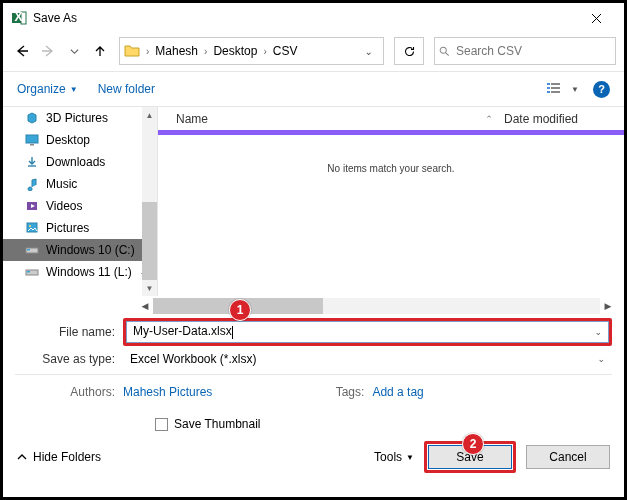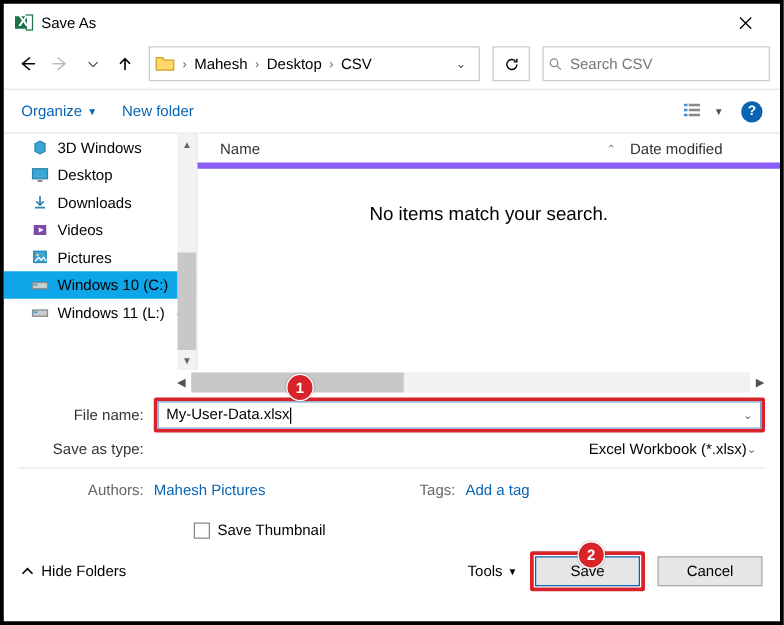--- a/index.html
+++ b/index.html
@@ -20,44 +20,44 @@
   .search-input { border:none; outline:none; flex:1; color:#555; font-size:12px; }
   .hr { height:1px; background:#e6e6e6; margin:2px 0 0 0; }
   .toolbar { display:flex; align-items:center; height:34px; padding:0 14px; gap:20px; }
   .tb-item { color:#0a64b4; display:flex; align-items:center; gap:4px; }
   .tb-right { margin-left:auto; display:flex; align-items:center; gap:14px; }
   .view-btn { display:flex; align-items:center; gap:2px; color:#555; }
   .help-btn { width:17px; height:17px; border-radius:50%; background:#0a64b4; color:#fff; display:flex; align-items:center; justify-content:center; font-size:11px; font-weight:bold; }
   .content { display:flex; height:190px; border-top:1px solid #e6e6e6; }
   .sidebar { width:154px; overflow:hidden; position:relative; }
   .tree-item { display:flex; align-items:center; height:22px; padding-left:22px; gap:6px; }
-  .tree-item.sel { background:#0ea5e9; }
+  .tree-item.sel { background:#737373; }
   .tree-label { white-space:nowrap; }
   .ic { width:15px; height:14px; display:inline-block; flex-shrink:0; }
   .scroll-y { position:absolute; right:0; top:0; width:15px; height:100%; background:#f2f2f2; display:flex; flex-direction:column; }
   .sarrow { height:16px; display:flex; align-items:center; justify-content:center; font-size:8px; color:#666; }
   .sthumb { background:#c8c8c8; }
   .divider-v { width:1px; background:#e6e6e6; }
   .file-panel { flex:1; position:relative; }
   .cols { display:flex; height:28px; align-items:center; border-bottom:5px solid #8b5cf6; }
   .col-name { flex:1; padding-left:18px; color:#333; }
   .col-sort { width:30px; text-align:center; font-size:9px; color:#777; }
   .col-date { width:120px; color:#333; }
-  .empty-msg { text-align:center; color:#000000; margin-top:28px; font-size:15px; }
+  .empty-msg { text-align:center; color:#404040; margin-top:28px; font-size:10px; }
   .hscroll-row { display:flex; align-items:center; height:16px; margin:2px 8px 0 134px; }
   .harrow { width:16px; height:16px; display:flex; align-items:center; justify-content:center; font-size:9px; color:#555; }
   .htrack { flex:1; height:16px; background:#f2f2f2; position:relative; }
   .hthumb { position:absolute; left:0; top:0; height:100%; width:170px; background:#c8c8c8; }
   .form { padding:6px 12px 0 12px; }
   .form-row { display:flex; align-items:center; height:23px; margin-bottom:4px; }
   .form-label { width:108px; text-align:right; padding-right:8px; color:#333; }
   .field-wrap { flex:1; position:relative; }
   .field-wrap.red { border:3px solid #d8232a; border-radius:2px; }
   .combo { width:100%; height:22px; border:1px solid #7a9ec9; display:flex; align-items:center; padding:0 6px; background:#fff; }
-  .combo.flat { border:1px solid transparent; background:transparent;text-align:right; }
+  .combo.flat { border:1px solid transparent; background:transparent; }
   .combo-text { flex:1; }
   .combo-chev { font-size:9px; color:#555; }
   .cursor { display:inline-block; width:1px; height:13px; background:#000; vertical-align:middle; }
   .hr2 { height:1px; background:#e6e6e6; margin:4px 0 6px 0; }
   .meta-row { display:flex; align-items:center; height:22px; }
   .meta-label { width:108px; text-align:right; padding-right:8px; color:#666; }
   .meta-link { color:#0a64b4; }
   .meta-gap { width:120px; }
   .chk-row { display:flex; align-items:center; height:22px; margin-left:140px; gap:6px; margin-top:10px; }
   .chk { width:13px; height:13px; border:1px solid #888; }
@@ -163,35 +163,41 @@
     <span class="help-btn">?</span>
   </div>
 </div>
 
 <div class="content">
   <div class="sidebar">
     <div class="tree-item">
         <span class="ic"><svg width="15" height="14" viewBox="0 0 15 14">
             <path d="M3 4 L7 2 L11 4 L11 10 L7 12 L3 10 Z" fill="#3aa6d8" stroke="#2b83ab"></path>
           </svg></span>
-        <span class="tree-label">3D Windows</span>
+        <span class="tree-label">3D Pictures</span>
       </div>
     <div class="tree-item">
         <span class="ic"><svg width="15" height="14" viewBox="0 0 15 14">
             <rect x="1" y="2" width="12" height="8" fill="#3aa6d8" stroke="#2b83ab"></rect>
             <rect x="5" y="11" width="4" height="1.5" fill="#888"></rect>
           </svg></span>
         <span class="tree-label">Desktop</span>
       </div>
     <div class="tree-item">
         <span class="ic"><svg width="15" height="14" viewBox="0 0 15 14">
             <path d="M7 2 v6 M4 6 l3 3 l3 -3" stroke="#2b83ab" stroke-width="1.4" fill="none"></path>
             <path d="M3 11 h8" stroke="#2b83ab" stroke-width="1.4"></path>
           </svg></span>
         <span class="tree-label">Downloads</span>
+      </div>
+    <div class="tree-item">
+        <span class="ic"><svg width="15" height="14" viewBox="0 0 15 14">
+            <path d="M5 10 a2 2 0 1 0 0.1 0 M7 10 V3 l4 -1 v6" stroke="#2b83ab" fill="#3aa6d8" stroke-width="1"></path>
+          </svg></span>
+        <span class="tree-label">Music</span>
       </div>
     <div class="tree-item">
         <span class="ic"><svg width="15" height="14" viewBox="0 0 15 14">
             <rect x="2" y="3" width="10" height="8" fill="#7a4aa6"></rect>
             <path d="M6 5 l4 2 l-4 2 z" fill="#fff"></path>
           </svg></span>
         <span class="tree-label">Videos</span>
       </div>
     <div class="tree-item">
         <span class="ic"><svg width="15" height="14" viewBox="0 0 15 14">

